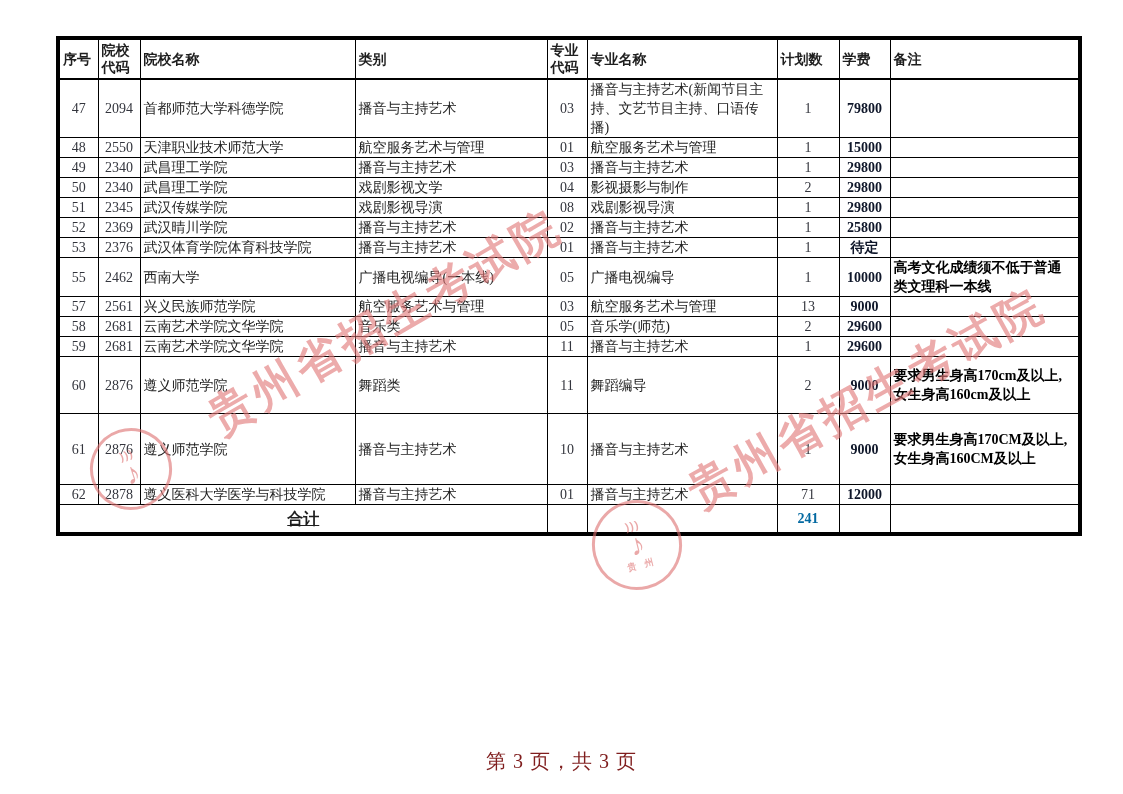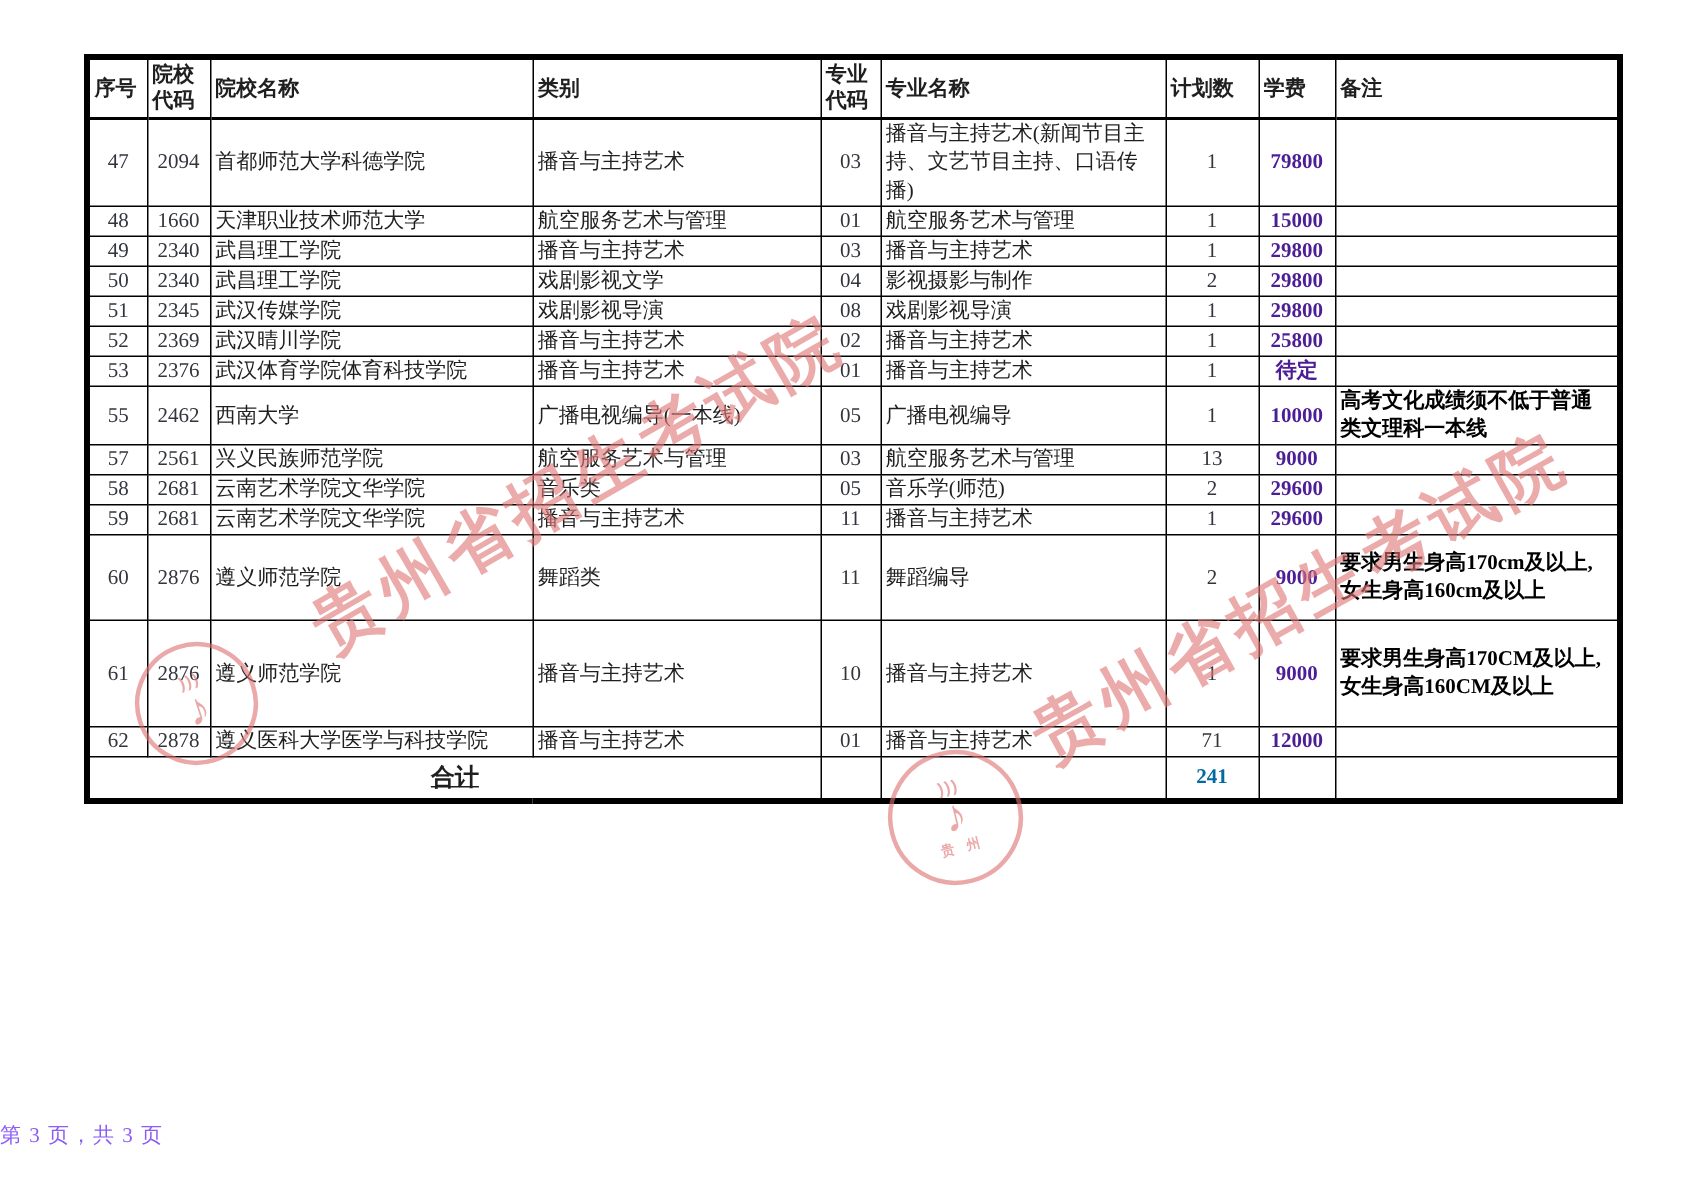--- a/index.html
+++ b/index.html
@@ -25,39 +25,39 @@
   table.plan thead th{
     font-weight:bold;text-align:left;
     border-bottom:2px solid #000;
     height:38px;line-height:17px;
   }
   th.c-seq, th.c-school-code, th.c-major-code, th.c-plan, th.c-tuition{text-align:center;}
   td.c-seq, td.c-school-code, td.c-major-code, td.c-plan{
     text-align:center;color:#33353d;
   }
   td.c-tuition{
-    text-align:center;font-weight:bold;color:#4c1d95;
+    text-align:center;font-weight:bold;color:#0f172a;
   }
   td.c-remark{
     font-weight:bold;color:#000;line-height:19px;
   }
   th.c-major-code, th.c-remark, td.c-major-code, td.c-remark{
     border-left:2px solid #000;
   }
   tr#total-row td{height:27px;}
   td.total-label{
     text-align:center;font-weight:bold;font-size:16px;text-decoration:underline;
   }
   td.total-plan{
     text-align:center;font-weight:bold;color:#0369a1;
   }
   
   .footer{
     position:absolute;left:0;top:748px;width:1123px;
-    font-size:14px;color:#8b5cf6;letter-spacing:1px;
+    text-align:center;font-size:20px;color:#7f1d1d;letter-spacing:1px;
   }
   
   .wm-layer{position:absolute;left:0;top:0;width:1123px;height:794px;pointer-events:none;}
   .wm-text{
     position:absolute;
     font-family:"Liberation Sans","DejaVu Sans",sans-serif;
     font-weight:bold;font-size:45px;letter-spacing:5px;white-space:nowrap;
     color:#e17878;opacity:0.62;
     transform:rotate(-30deg);transform-origin:left center;
   }
@@ -110,21 +110,21 @@
     <td class="c-school-name">首都师范大学科德学院</td>
     <td class="c-category">播音与主持艺术</td>
     <td class="c-major-code">03</td>
     <td class="c-major-name">播音与主持艺术(新闻节目主持、文艺节目主持、口语传播)</td>
     <td class="c-plan">1</td>
     <td class="c-tuition">79800</td>
     <td class="c-remark"></td>
   </tr>
       <tr style="height: 19px;">
     <td class="c-seq">48</td>
-    <td class="c-school-code">1660</td>
+    <td class="c-school-code">2550</td>
     <td class="c-school-name">天津职业技术师范大学</td>
     <td class="c-category">航空服务艺术与管理</td>
     <td class="c-major-code">01</td>
     <td class="c-major-name">航空服务艺术与管理</td>
     <td class="c-plan">1</td>
     <td class="c-tuition">15000</td>
     <td class="c-remark"></td>
   </tr>
       <tr style="height: 19px;">
     <td class="c-seq">49</td>

